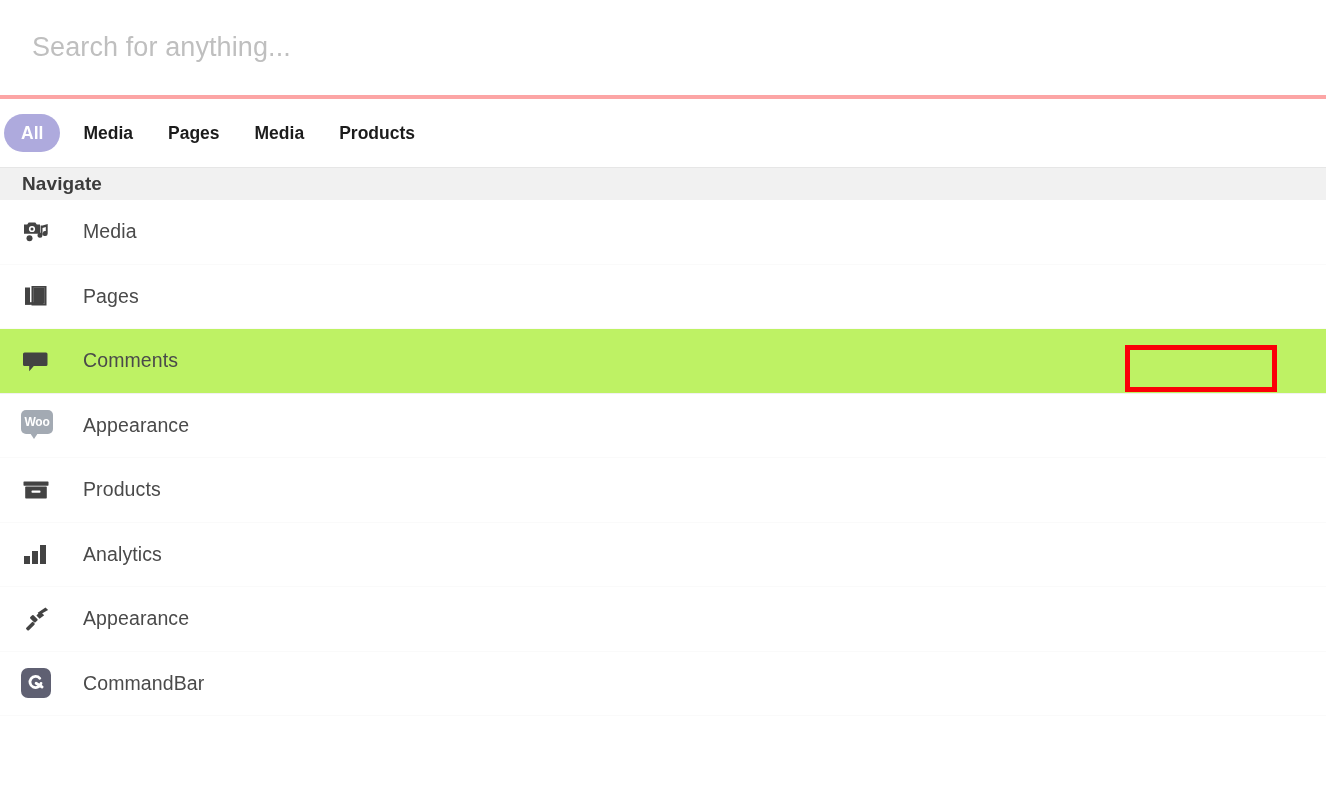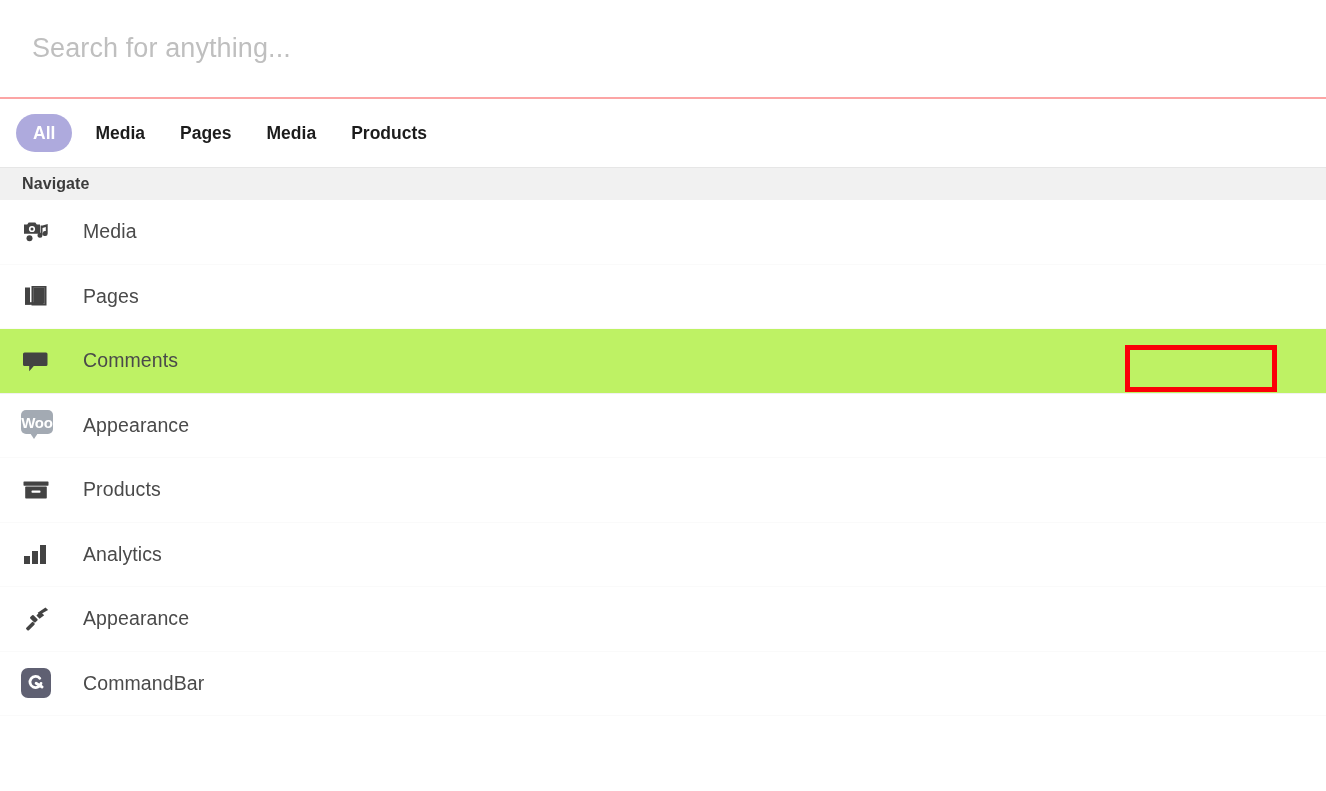--- a/index.html
+++ b/index.html
@@ -17,21 +17,21 @@
     width: 1326px;
     height: 791px;
     background: #ffffff;
   }
 
   
   .search-row {
     position: relative;
     height: 99px;
     background: #ffffff;
-    border-bottom: 2px solid #fca5a5;
+    border-bottom: 4px solid #fca5a5;
     display: flex;
     align-items: center;
     padding: 0 22px 0 32px;
   }
   .search-input {
     width: 100%;
     height: 48px;
     border: none;
     outline: none;
     background: transparent;
@@ -46,21 +46,21 @@
   }
 
   
   .tabs-row {
     position: relative;
     height: 69px;
     background: #ffffff;
     border-bottom: 1px solid #e6e6e6;
     display: flex;
     align-items: center;
-    padding-left: 16px;
+    padding-left: 4px;
   }
   .tab {
     font-size: 17.5px;
     font-weight: bold;
     color: #1c1c1c;
     padding: 0 12px;
     height: 38px;
     line-height: 38px;
     border-radius: 19px;
     margin-right: 11px;
@@ -73,21 +73,21 @@
     padding: 0 17px;
   }
 
   
   .section-header {
     height: 32px;
     background: #f1f1f1;
     display: flex;
     align-items: center;
     padding-left: 22px;
-    font-size: 16px;
+    font-size: 19px;
     font-weight: bold;
     color: #3c3c3c;
     letter-spacing: 0.1px;
   }
 
   
   .results { position: relative; }
   .row {
     position: relative;
     height: 64.5px;
@@ -119,21 +119,21 @@
   
   .woo-badge {
     width: 32px; height: 30px;
     position: relative;
   }
   .woo-badge .bub {
     width: 32px; height: 24px;
     background: #a3aab3;
     border-radius: 5px;
     display: flex; align-items: center; justify-content: center;
-    font-size: 15px; font-weight: bold; color: #ffffff;
+    font-size: 12px; font-weight: bold; color: #ffffff;
     font-family: "Liberation Sans", sans-serif;
     letter-spacing: -0.2px;
   }
   .woo-badge .tail {
     position: absolute;
     left: 9px; top: 23px;
     width: 0; height: 0;
     border-left: 4px solid transparent;
     border-right: 4px solid transparent;
     border-top: 6px solid #a3aab3;

